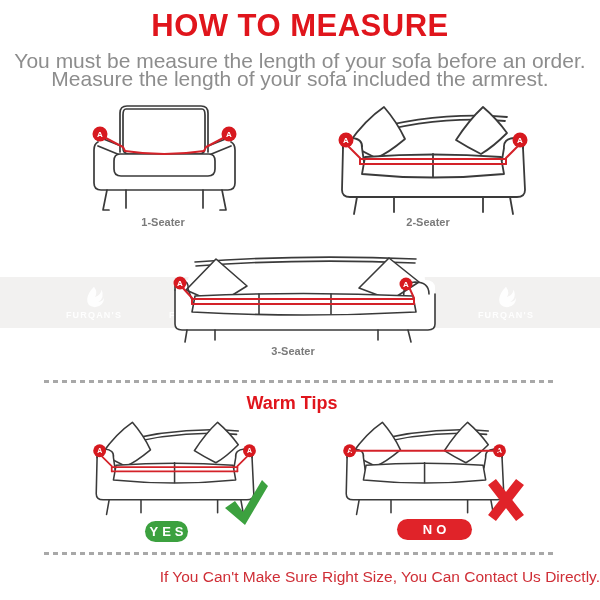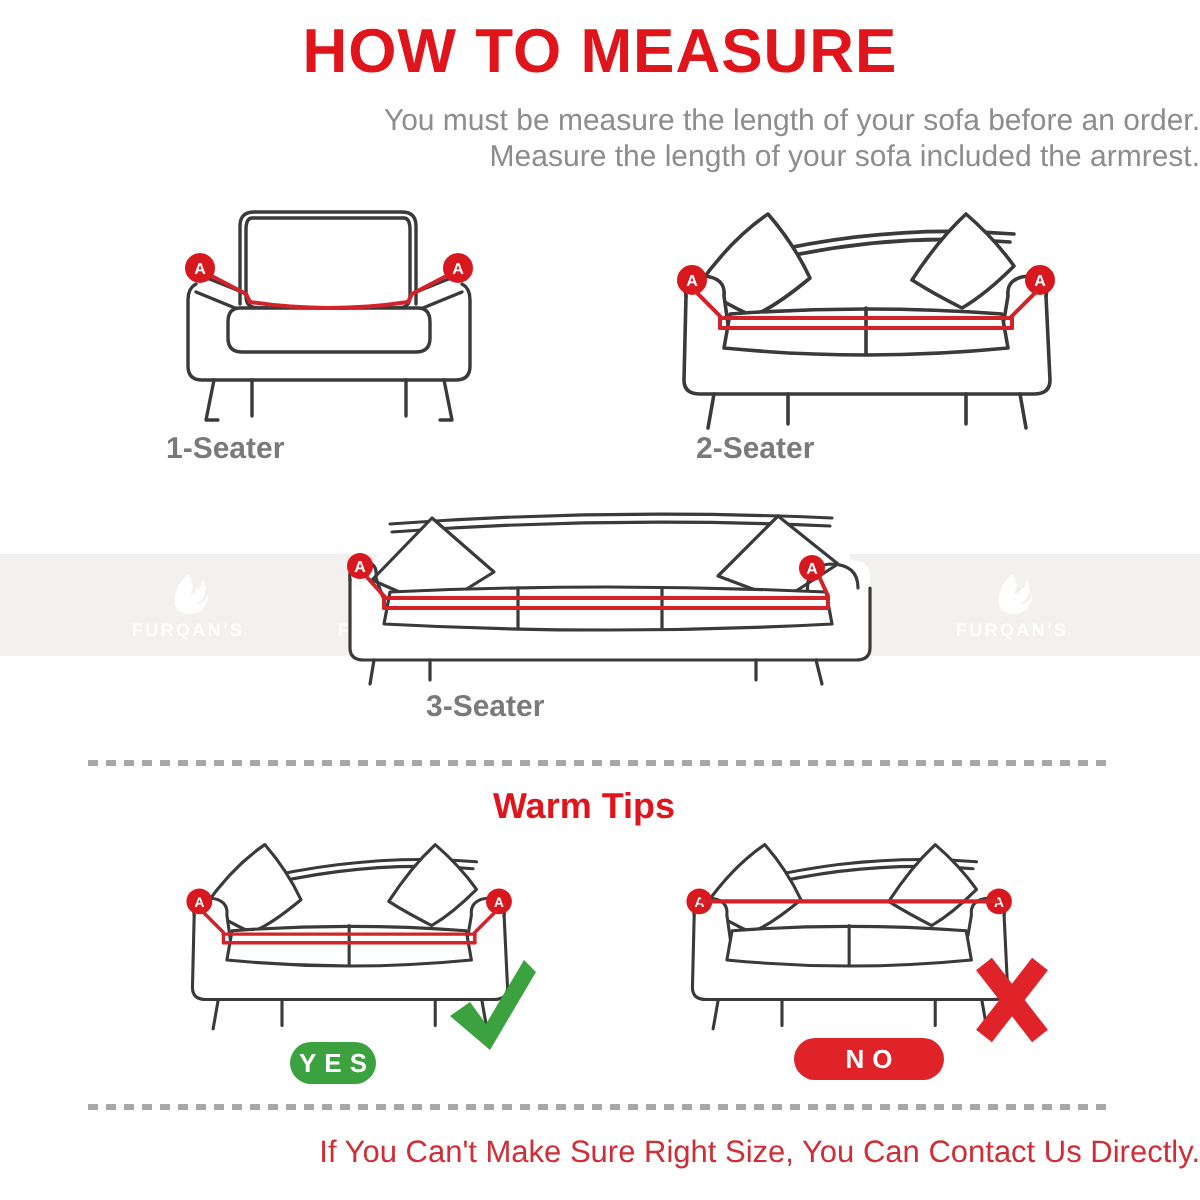--- a/index.html
+++ b/index.html
@@ -12,37 +12,37 @@
   html,body{background:#fff}
   .canvas{
     position:relative;width:600px;height:600px;background:#fff;overflow:hidden;
     font-family:"Liberation Sans",sans-serif;
   }
   .title{
     position:absolute;top:8px;left:0;width:600px;text-align:center;
     font-size:31px;font-weight:bold;color:var(--title-red);letter-spacing:.5px;
   }
   .subtitle{
-    position:absolute;top:52px;left:0;width:600px;text-align:right;
-    font-size:15px;line-height:18px;color:var(--gray-text);
+    position:absolute;top:52px;left:0;width:600px;text-align:center;
+    font-size:21px;line-height:18px;color:var(--gray-text);
   }
   .band{
     position:absolute;top:277px;left:0;width:600px;height:51px;
     background:var(--band-bg);z-index:1;
     display:flex;justify-content:space-between;align-items:center;padding:0 58px;
   }
   .wm{display:flex;flex-direction:column;align-items:center;width:72px}
   .wm-text{
     font-size:9px;font-weight:bold;letter-spacing:1.2px;
     color:rgba(255,255,255,.92);margin-top:1px;white-space:nowrap;
   }
   .sofa-svg{position:absolute;z-index:2}
   .seater-label{
-    position:absolute;width:160px;
-    font-size:15px;font-weight:bold;color:var(--label-gray);z-index:3;
+    position:absolute;width:160px;text-align:center;
+    font-size:11px;font-weight:bold;color:var(--label-gray);z-index:3;
   }
   .divider{
     position:absolute;left:44px;right:46px;height:3px;
     background:repeating-linear-gradient(90deg,var(--divider-gray) 0 5px,transparent 5px 9px);
   }
   .warm-heading{
     position:absolute;top:393px;left:0;width:584px;text-align:center;
     font-size:18px;font-weight:bold;color:var(--title-red);
   }
   .pill{

